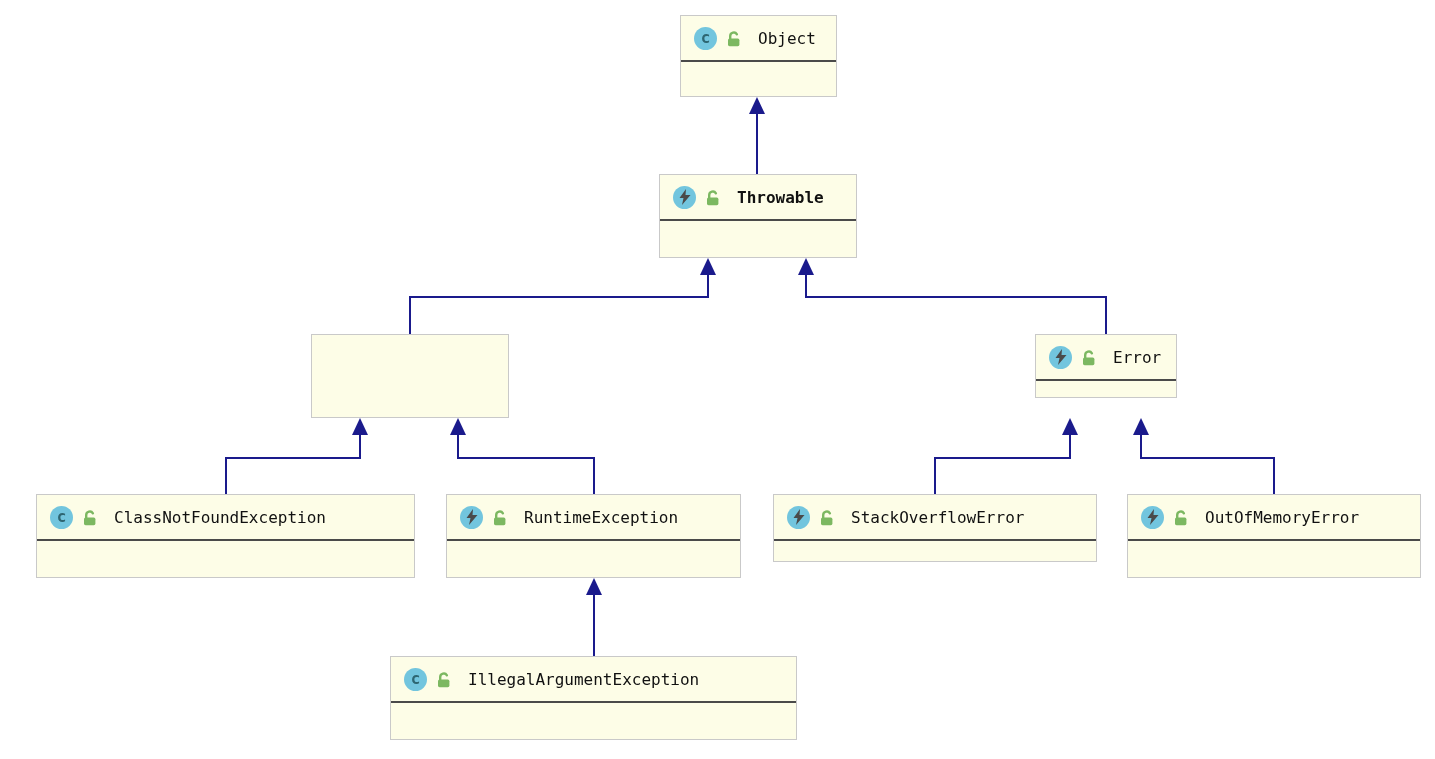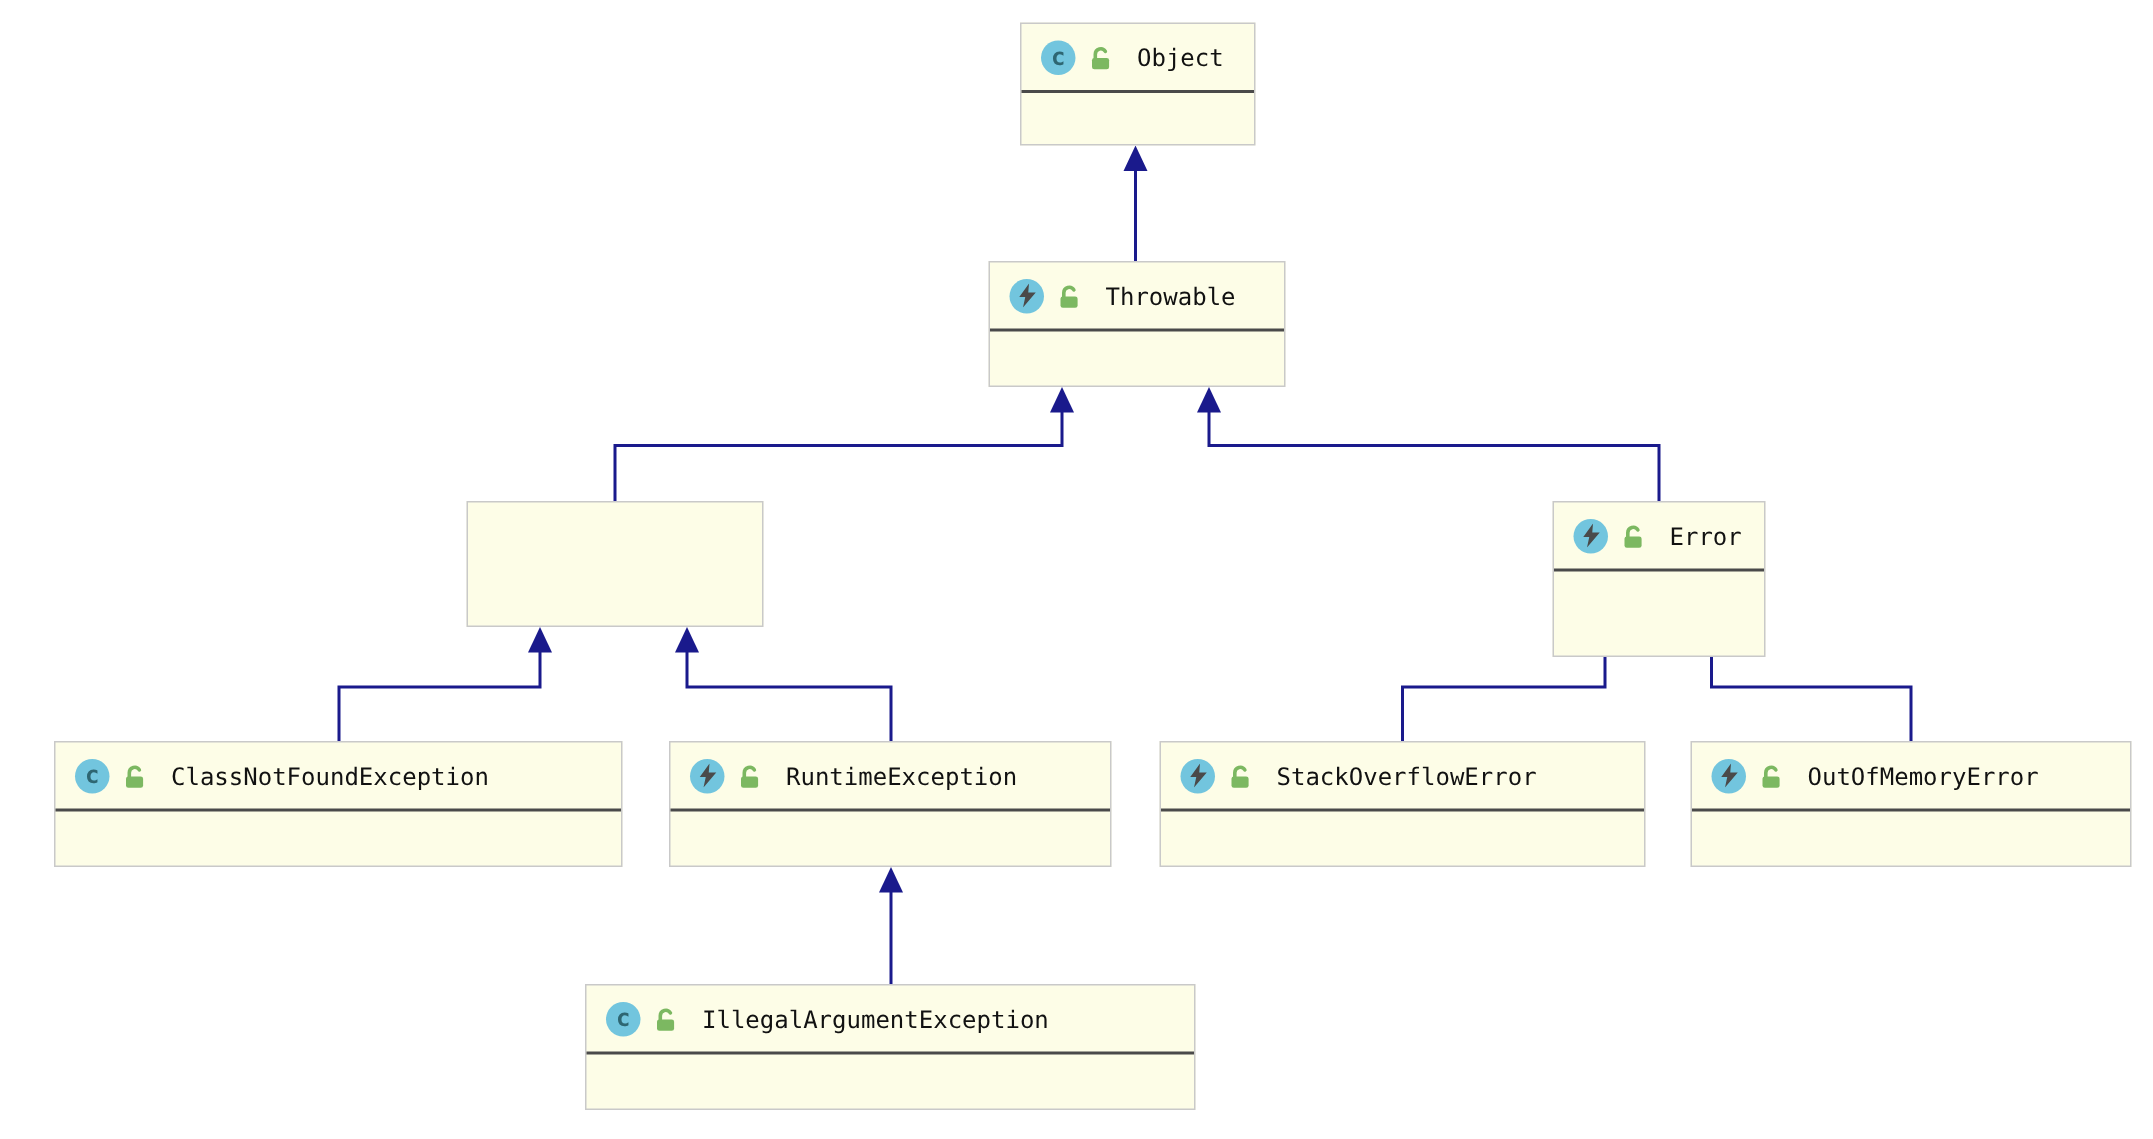--- a/index.html
+++ b/index.html
@@ -103,41 +103,41 @@
           <span class="lock">
             <svg width="17" height="17" viewBox="0 0 17 17">
               <path d="M5.2 9.2 V6.1 a3.6 3.6 0 0 1 6.7 -1.8" fill="none" stroke="#7CB861" stroke-width="2.4" stroke-linecap="round"></path>
               <rect x="3" y="8.6" width="11.4" height="7.6" rx="1.6" fill="#7CB861"></rect>
             </svg>
           </span>
           <span class="node-label">Object</span>
         </div>
         <div class="node-body"></div>
       </div>
-      <div class="node" style="left: 659px; top: 174px; width: 198px; height: 84px;">
+      <div class="node" style="left: 659px; top: 174px; width: 198px; height: 84px; font-weight: bold;">
         <div class="node-title">
           <span class="badge">
             <svg width="14" height="16" viewBox="0 0 14 16">
               <polygon points="8,0 1.5,9 5.5,9 4,16 12.5,6 7.5,6" fill="#4A4A4A"></polygon>
             </svg>
           </span>
           <span class="lock">
             <svg width="17" height="17" viewBox="0 0 17 17">
               <path d="M5.2 9.2 V6.1 a3.6 3.6 0 0 1 6.7 -1.8" fill="none" stroke="#7CB861" stroke-width="2.4" stroke-linecap="round"></path>
               <rect x="3" y="8.6" width="11.4" height="7.6" rx="1.6" fill="#7CB861"></rect>
             </svg>
           </span>
           <span class="node-label">Throwable</span>
         </div>
         <div class="node-body"></div>
       </div>
       <div class="node" style="left: 311px; top: 334px; width: 198px; height: 84px;">
         <div class="node-body"></div>
       </div>
-      <div class="node" style="left: 1035px; top: 334px; width: 142px; height: 104px;">
+      <div class="node" style="left: 1035px; top: 334px; width: 142px; height: 64px;">
         <div class="node-title">
           <span class="badge">
             <svg width="14" height="16" viewBox="0 0 14 16">
               <polygon points="8,0 1.5,9 5.5,9 4,16 12.5,6 7.5,6" fill="#4A4A4A"></polygon>
             </svg>
           </span>
           <span class="lock">
             <svg width="17" height="17" viewBox="0 0 17 17">
               <path d="M5.2 9.2 V6.1 a3.6 3.6 0 0 1 6.7 -1.8" fill="none" stroke="#7CB861" stroke-width="2.4" stroke-linecap="round"></path>
               <rect x="3" y="8.6" width="11.4" height="7.6" rx="1.6" fill="#7CB861"></rect>
@@ -172,21 +172,21 @@
           <span class="lock">
             <svg width="17" height="17" viewBox="0 0 17 17">
               <path d="M5.2 9.2 V6.1 a3.6 3.6 0 0 1 6.7 -1.8" fill="none" stroke="#7CB861" stroke-width="2.4" stroke-linecap="round"></path>
               <rect x="3" y="8.6" width="11.4" height="7.6" rx="1.6" fill="#7CB861"></rect>
             </svg>
           </span>
           <span class="node-label">RuntimeException</span>
         </div>
         <div class="node-body"></div>
       </div>
-      <div class="node" style="left: 773px; top: 494px; width: 324px; height: 84px;">
+      <div class="node" style="left: 773px; top: 494px; width: 324px; height: 68px;">
         <div class="node-title">
           <span class="badge">
             <svg width="14" height="16" viewBox="0 0 14 16">
               <polygon points="8,0 1.5,9 5.5,9 4,16 12.5,6 7.5,6" fill="#4A4A4A"></polygon>
             </svg>
           </span>
           <span class="lock">
             <svg width="17" height="17" viewBox="0 0 17 17">
               <path d="M5.2 9.2 V6.1 a3.6 3.6 0 0 1 6.7 -1.8" fill="none" stroke="#7CB861" stroke-width="2.4" stroke-linecap="round"></path>
               <rect x="3" y="8.6" width="11.4" height="7.6" rx="1.6" fill="#7CB861"></rect>

